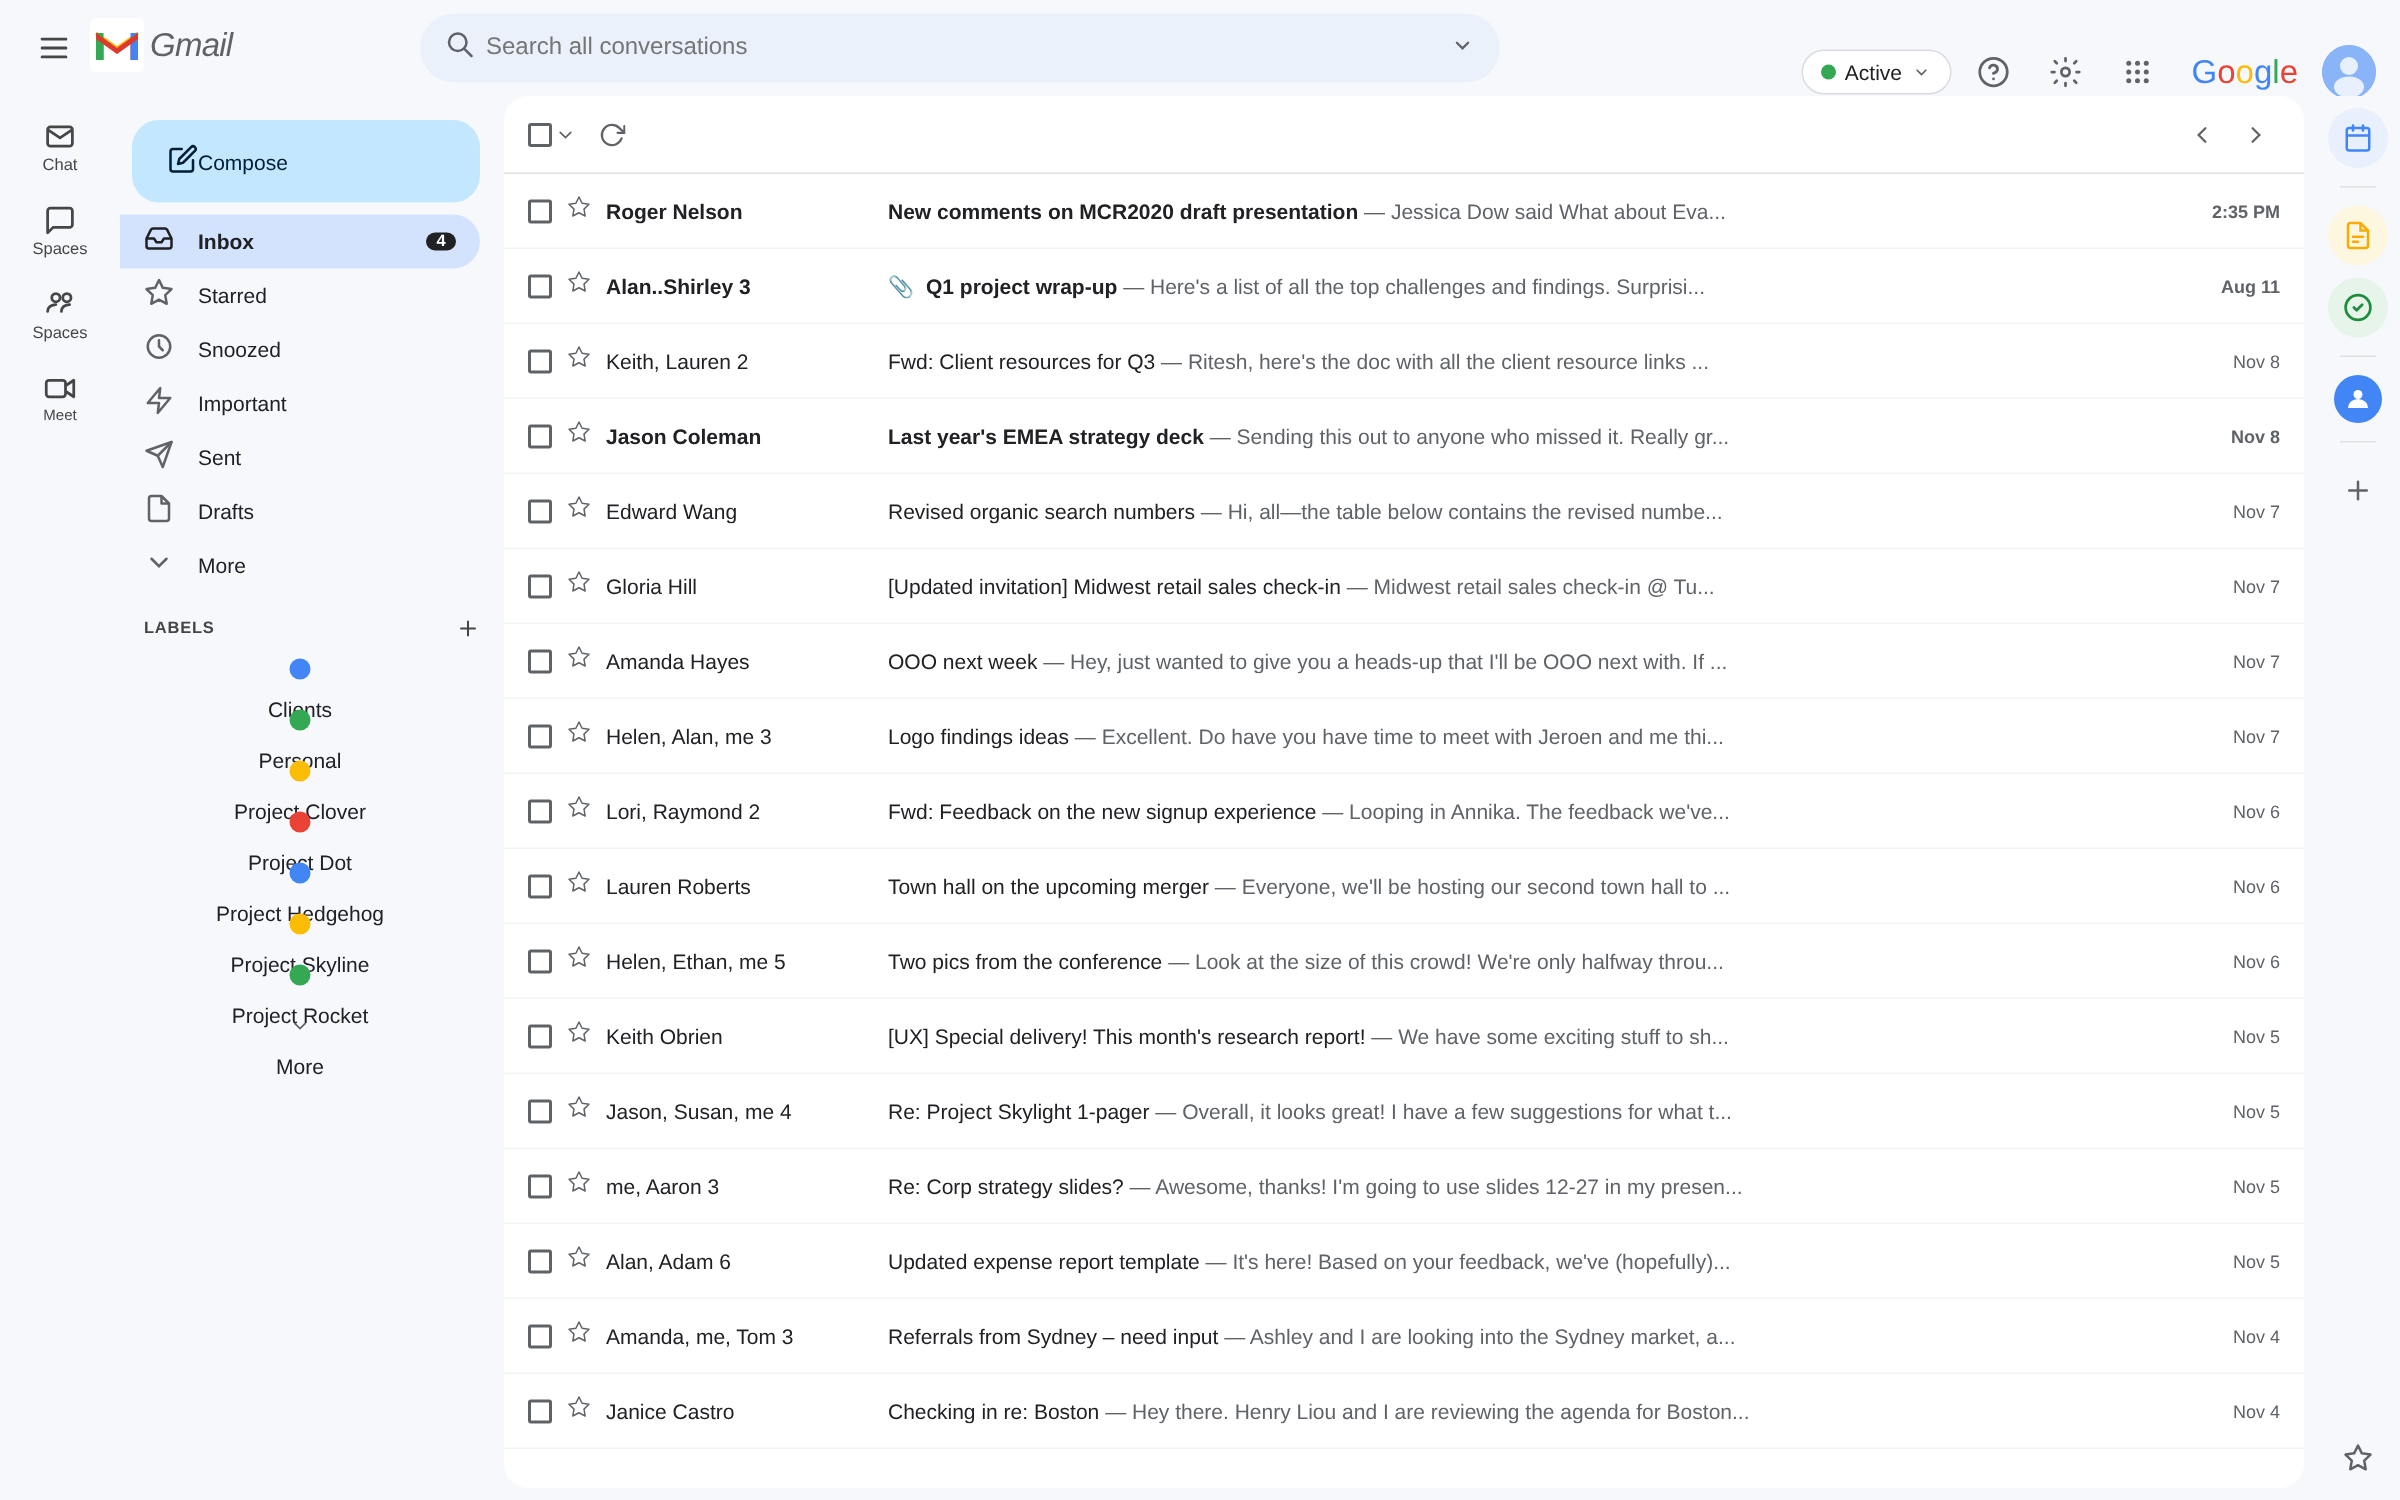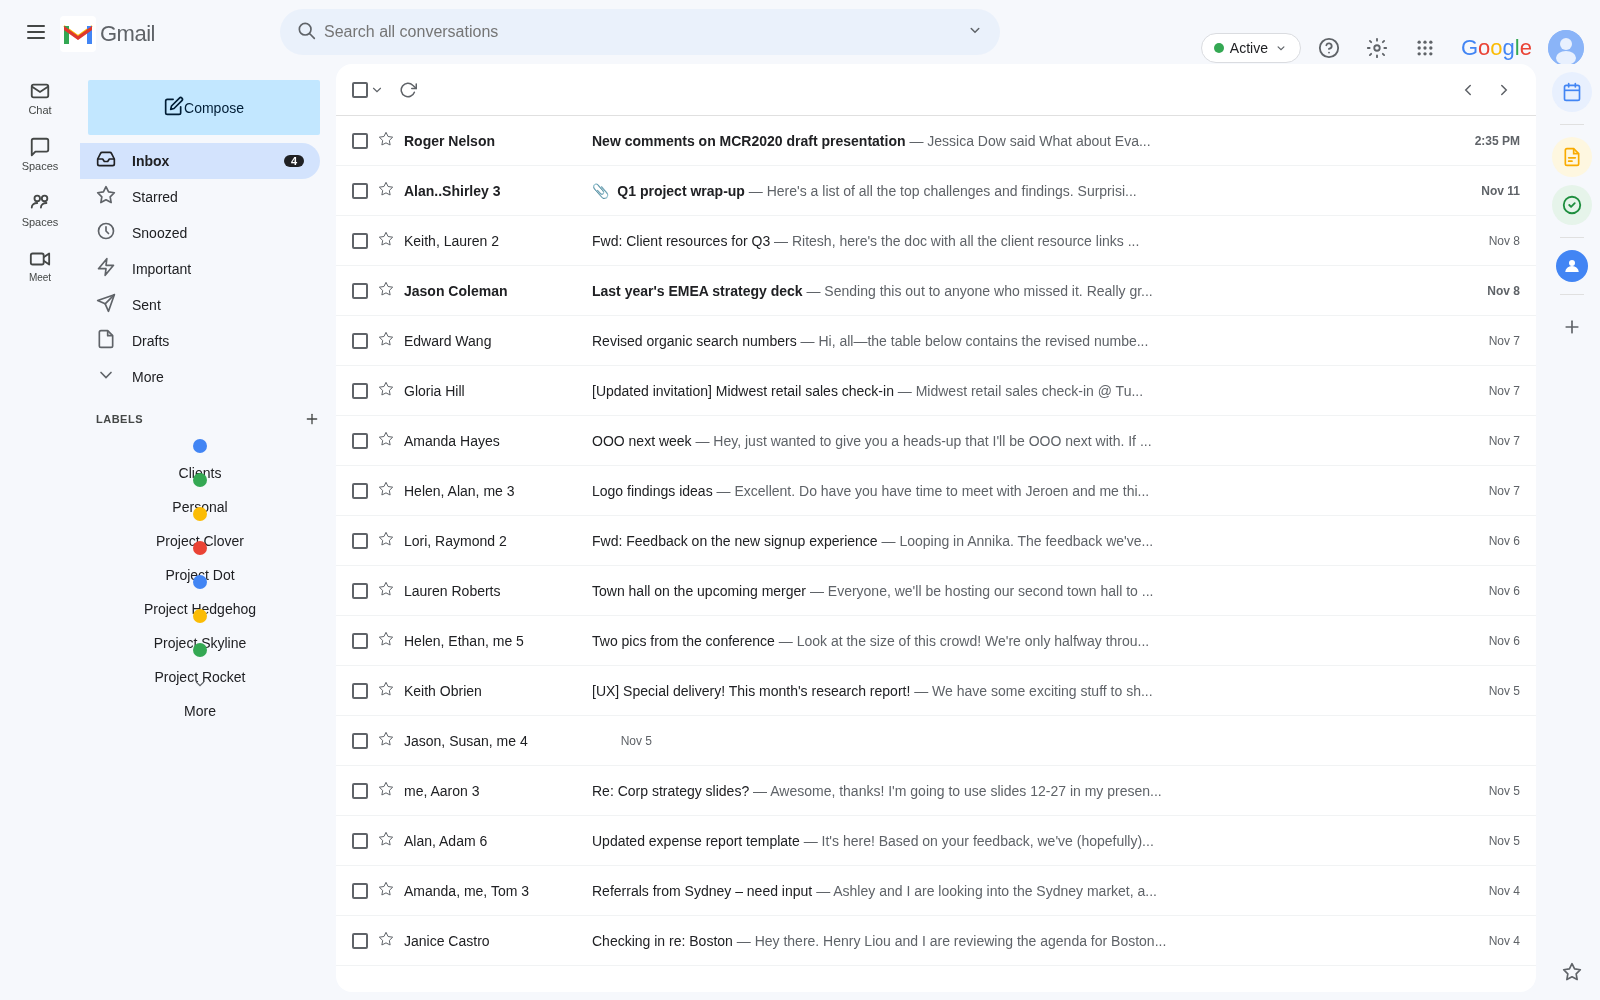--- a/index.html
+++ b/index.html
@@ -29,21 +29,21 @@
     .google-logo { font-size: 22px; font-weight: 500; margin: 0 8px; }
     .google-logo .g { color: #4285f4; }
     .google-logo .o1 { color: #ea4335; }
     .google-logo .o2 { color: #fbbc05; }
     .google-logo .g2 { color: #4285f4; }
     .google-logo .l { color: #34a853; }
     .google-logo .e { color: #ea4335; }
     .avatar { width: 36px; height: 36px; border-radius: 50%; background: #a8b0c0; cursor: pointer; overflow: hidden; }
 
     
-    .compose-btn { display: flex; align-items: center; gap: 0; background: #c2e7ff; border-radius: 2px; padding: 16px 24px; margin: 8px 16px 8px 8px; cursor: pointer; font-size: 14px; font-weight: 500; color: #001d35; border: none; width: calc(100% - 24px); justify-content: center; }
+    .compose-btn { display: flex; align-items: center; gap: 0; background: #c2e7ff; border-radius: 18px; padding: 16px 24px; margin: 8px 16px 8px 8px; cursor: pointer; font-size: 14px; font-weight: 500; color: #001d35; border: none; width: calc(100% - 24px); }
 
     
     .nav-item { display: flex; align-items: center; gap: 16px; padding: 4px 16px 4px 16px; height: 36px; border-radius: 0 18px 18px 0; cursor: pointer; font-size: 14px; color: #202124; margin-right: 16px; }
     .nav-icon { width: 20px; text-align: center; color: #444746; font-size: 18px; }
     .nav-label { flex: 1; }
     .nav-badge { background: #202124; color: #fff; border-radius: 8px; padding: 0 6px; font-size: 11px; font-weight: 600; min-width: 20px; text-align: center; }
 
     
     .labels-header { display: flex; align-items: center; justify-content: space-between; padding: 16px 16px 8px 16px; font-size: 11px; font-weight: 600; color: #444746; letter-spacing: 0.5px; text-transform: uppercase; gap: 48px; }
     .label-item { display: flex; align-items: center; gap: 12px; padding: 4px 16px; height: 34px; border-radius: 0 18px 18px 0; cursor: pointer; font-size: 14px; color: #202124; margin-right: 16px; flex-direction: column; }
@@ -78,21 +78,21 @@
     
     .email-list { overflow-y: auto; flex: 1; }
   </style>
 </head>
 <body>
 
 <div class="app-container">
 
   <div class="top-bar">
 
-    <div style="display:flex;align-items:flex-end;width:256px;gap:4px;flex-shrink:0;">
+    <div style="display:flex;align-items:flex-start;width:256px;gap:4px;flex-shrink:0;font-style:italic;">
       <div class="menu-icon">
         <svg width="18" height="14" viewBox="0 0 18 14" fill="none">
           <rect width="18" height="2" rx="1" fill="#444746"></rect>
           <rect y="6" width="18" height="2" rx="1" fill="#444746"></rect>
           <rect y="12" width="18" height="2" rx="1" fill="#444746"></rect>
         </svg>
       </div>
       <div class="gmail-logo">
 
         <svg width="36" height="36" viewBox="0 0 36 36">
@@ -381,21 +381,21 @@
         <svg width="16" height="16" viewBox="0 0 24 24" fill="none">
                 <polygon points="12,2 15.09,8.26 22,9.27 17,14.14 18.18,21.02 12,17.77 5.82,21.02 7,14.14 2,9.27 8.91,8.26" stroke="#5f6368" stroke-width="1.5" stroke-linejoin="round"></polygon>
               </svg>
       </div>
       <div class="sender">Alan..Shirley 3</div>
       <div class="subject-snippet">
         <span class="attachment-icon">📎</span>
         <span class="subject">Q1 project wrap-up</span>
         <span class="snippet"> — Here's a list of all the top challenges and findings. Surprisi...</span>
       </div>
-      <div class="date" style="font-weight:600">Nov 11</div>
+      <div class="date" style="font-weight:600">Aug 11</div>
     </div>
           <div class="email-row">
       <div class="row-checkbox"></div>
       <div class="star-icon">
         <svg width="16" height="16" viewBox="0 0 24 24" fill="none">
                 <polygon points="12,2 15.09,8.26 22,9.27 17,14.14 18.18,21.02 12,17.77 5.82,21.02 7,14.14 2,9.27 8.91,8.26" stroke="#5f6368" stroke-width="1.5" stroke-linejoin="round"></polygon>
               </svg>
       </div>
       <div class="sender">Keith, Lauren 2</div>
       <div class="subject-snippet">
@@ -541,20 +541,25 @@
       <div class="date" style="font-weight:400">Nov 5</div>
     </div>
           <div class="email-row">
       <div class="row-checkbox"></div>
       <div class="star-icon">
         <svg width="16" height="16" viewBox="0 0 24 24" fill="none">
                 <polygon points="12,2 15.09,8.26 22,9.27 17,14.14 18.18,21.02 12,17.77 5.82,21.02 7,14.14 2,9.27 8.91,8.26" stroke="#5f6368" stroke-width="1.5" stroke-linejoin="round"></polygon>
               </svg>
       </div>
       <div class="sender">Jason, Susan, me 4</div>
+      <div class="subject-snippet">
+        
+        <span class="subject">Re: Project Skylight 1-pager</span>
+        <span class="snippet"> — Overall, it looks great! I have a few suggestions for what t...</span>
+      </div>
       <div class="date" style="font-weight:400">Nov 5</div>
     </div>
           <div class="email-row">
       <div class="row-checkbox"></div>
       <div class="star-icon">
         <svg width="16" height="16" viewBox="0 0 24 24" fill="none">
                 <polygon points="12,2 15.09,8.26 22,9.27 17,14.14 18.18,21.02 12,17.77 5.82,21.02 7,14.14 2,9.27 8.91,8.26" stroke="#5f6368" stroke-width="1.5" stroke-linejoin="round"></polygon>
               </svg>
       </div>
       <div class="sender">me, Aaron 3</div>

